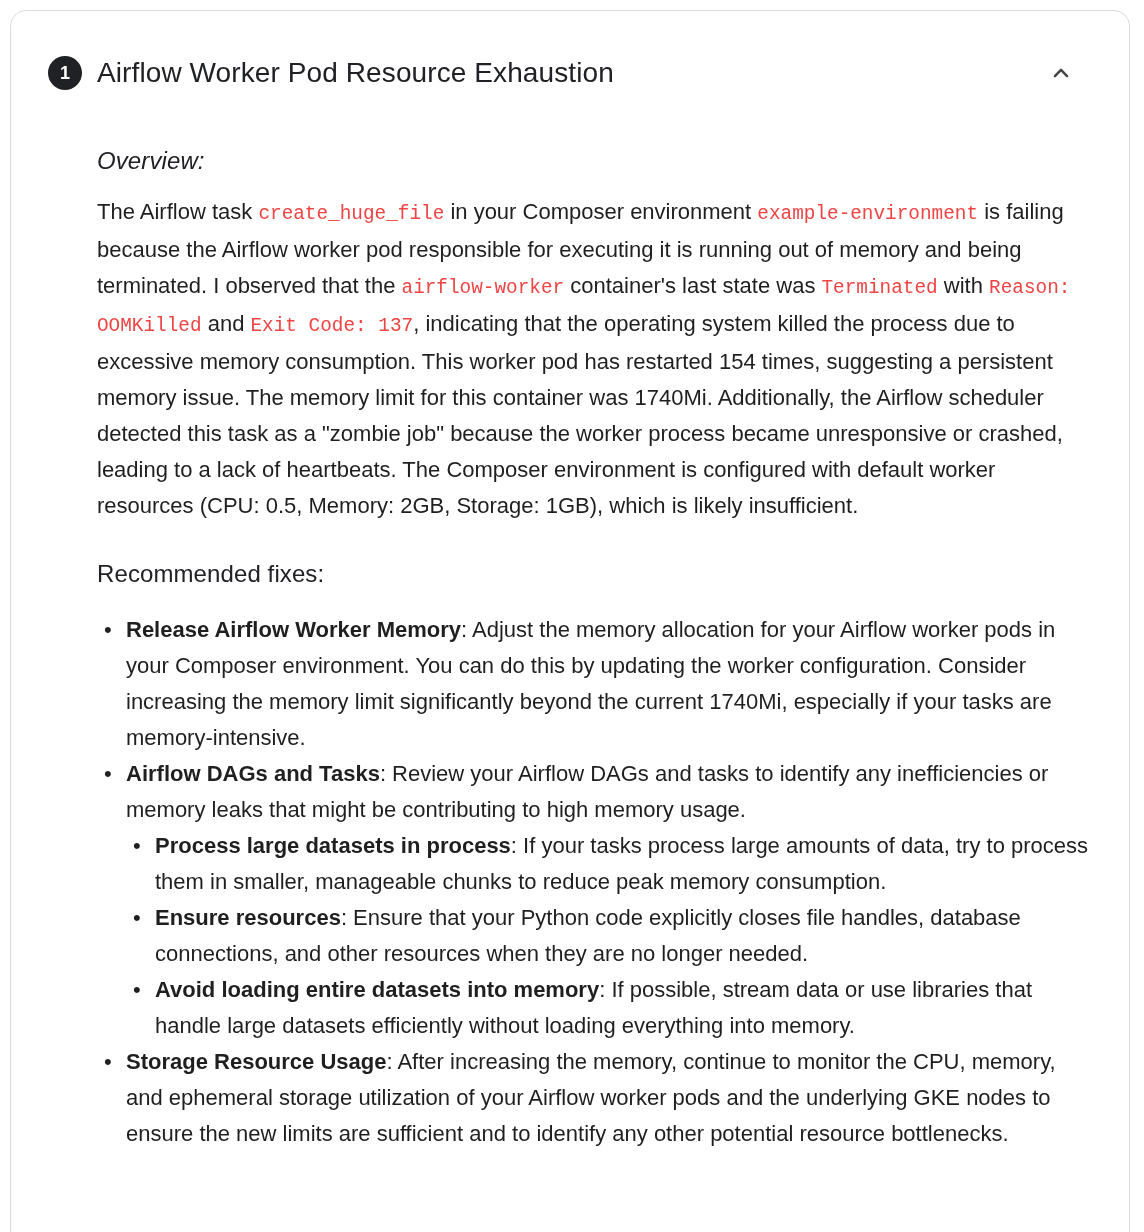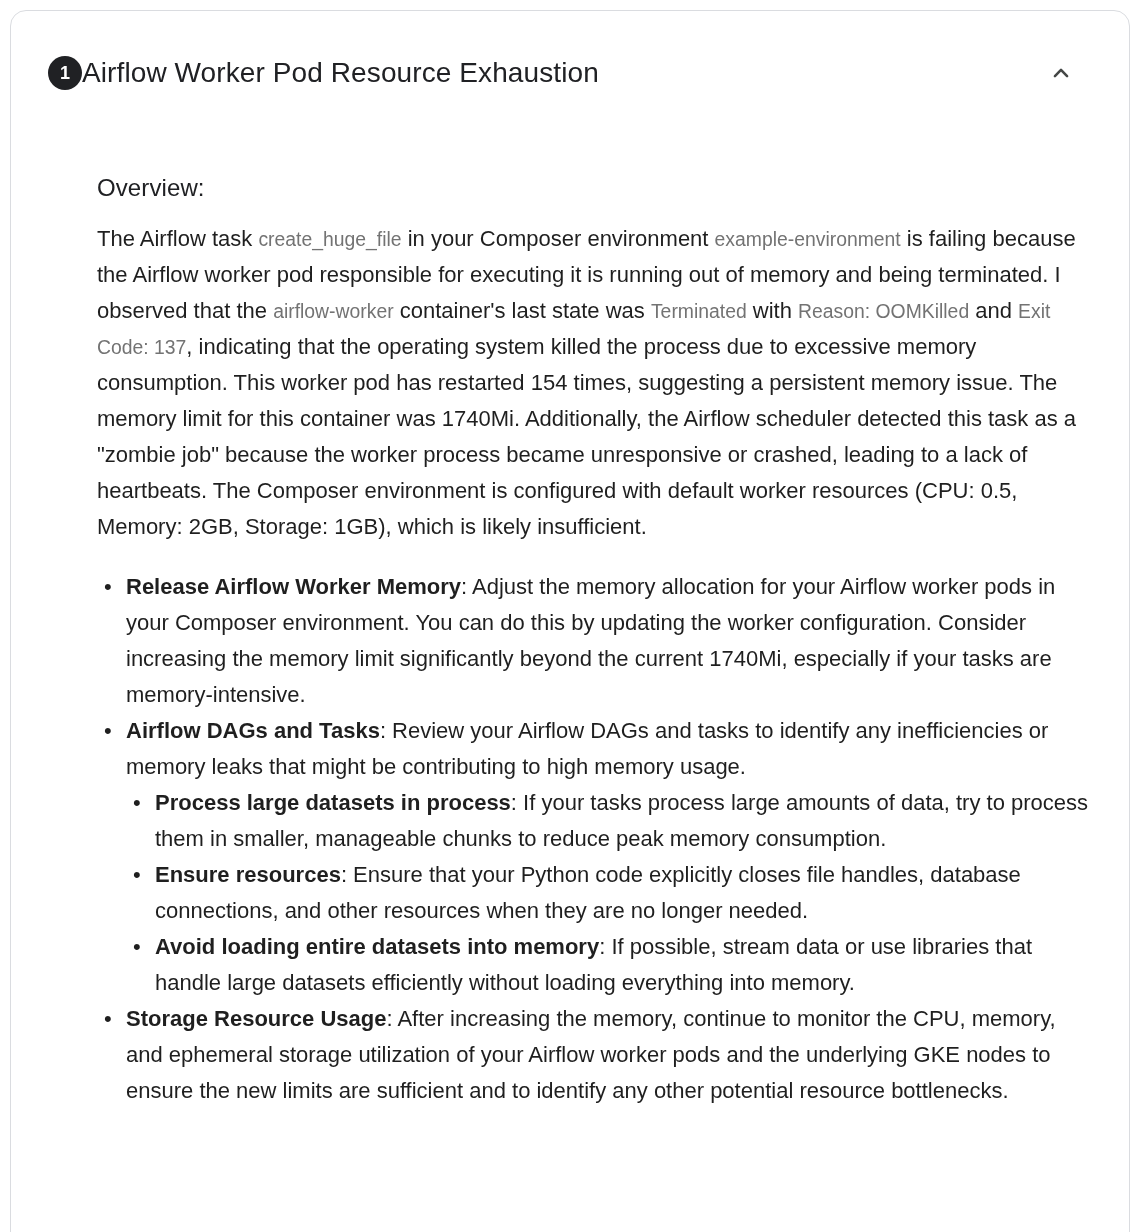--- a/index.html
+++ b/index.html
@@ -40,20 +40,21 @@
     font-weight: 700;
     display: flex;
     align-items: center;
     justify-content: center;
     flex: 0 0 auto;
   }
   .issue-title {
     font-size: 28px;
     font-weight: 400;
     color: #202124;
+    margin-left: 15px;
     flex: 1 1 auto;
     letter-spacing: 0.1px;
   }
   .collapse-btn {
     background: none;
     border: none;
     padding: 4px;
     margin-right: 10px;
     cursor: pointer;
     display: flex;
@@ -62,31 +63,31 @@
   }
   .content {
     padding: 0 36px 0 86px;
   }
   .section-heading {
     font-size: 24px;
     font-weight: 500;
     color: #202124;
     letter-spacing: 0.1px;
   }
-  .overview-heading { margin: 83px 0 0 0; }
+  .overview-heading { margin: 56px 0 0 0; font-style: italic; }
   .para {
     margin: 19px 0 0 0;
     font-size: 22px;
     line-height: 36px;
     color: #1f1f1f;
   }
   .code {
-    font-family: Liberation Sans, sans-serif;
+    font-family: Liberation Mono, monospace;
     font-size: 0.88em;
-    color: #737373;
+    color: #ef4444;
   }
   .fixes-heading { margin: 36px 0 0 0; }
   .fixes-list { margin-top: 24px; }
   .li-row {
     display: flex;
     font-size: 22px;
     line-height: 36px;
   }
   .bullet {
     flex: 0 0 auto;
@@ -111,20 +112,21 @@
       <svg width="28" height="28" viewBox="0 0 24 24" fill="none">
         <path d="M6.8 14.6 L12 9.4 L17.2 14.6" stroke="#444746" stroke-width="2.2" stroke-linecap="round" stroke-linejoin="round"></path>
       </svg>
     </button>
   </div>
 
   <div class="content">
     <h3 class="section-heading overview-heading">Overview:</h3>
     <p class="para" id="overview-paragraph">The Airflow task <span class="code">create_huge_file</span> in your Composer environment <span class="code">example-environment</span> is failing because the Airflow worker pod responsible for executing it is running out of memory and being terminated. I observed that the <span class="code">airflow-worker</span> container's last state was <span class="code">Terminated</span> with <span class="code">Reason: OOMKilled</span> and <span class="code">Exit Code: 137</span>, indicating that the operating system killed the process due to excessive memory consumption. This worker pod has restarted 154 times, suggesting a persistent memory issue. The memory limit for this container was 1740Mi. Additionally, the Airflow scheduler detected this task as a "zombie job" because the worker process became unresponsive or crashed, leading to a lack of heartbeats. The Composer environment is configured with default worker resources (CPU: 0.5, Memory: 2GB, Storage: 1GB), which is likely insufficient.</p>
 
+    <h3 class="section-heading fixes-heading">Recommended fixes:</h3>
     <div class="fixes-list" id="fixes-list">
         <div class="li-row">
           <span class="bullet">•</span>
           <span class="li-body"><span class="li-label">Release Airflow Worker Memory</span>: Adjust the memory allocation for your Airflow worker pods in your Composer environment. You can do this by updating the worker configuration. Consider increasing the memory limit significantly beyond the current 1740Mi, especially if your tasks are memory-intensive.</span>
         </div>
         <div class="li-row">
           <span class="bullet">•</span>
           <span class="li-body"><span class="li-label">Airflow DAGs and Tasks</span>: Review your Airflow DAGs and tasks to identify any inefficiencies or memory leaks that might be contributing to high memory usage.</span>
         </div>
         <div class="sub-list">

